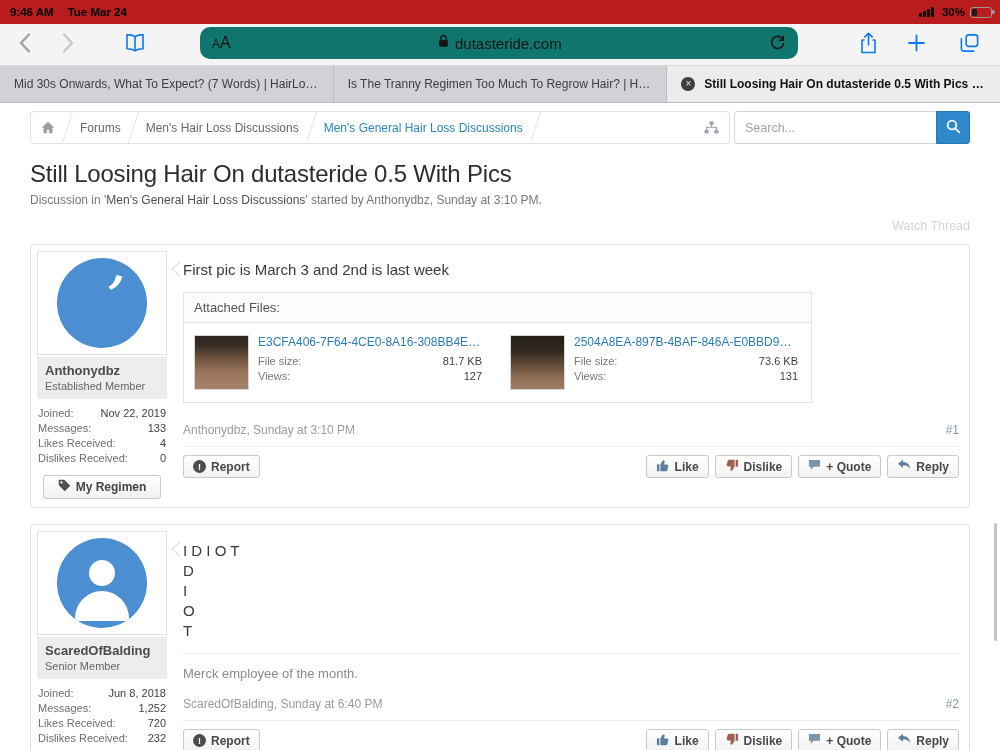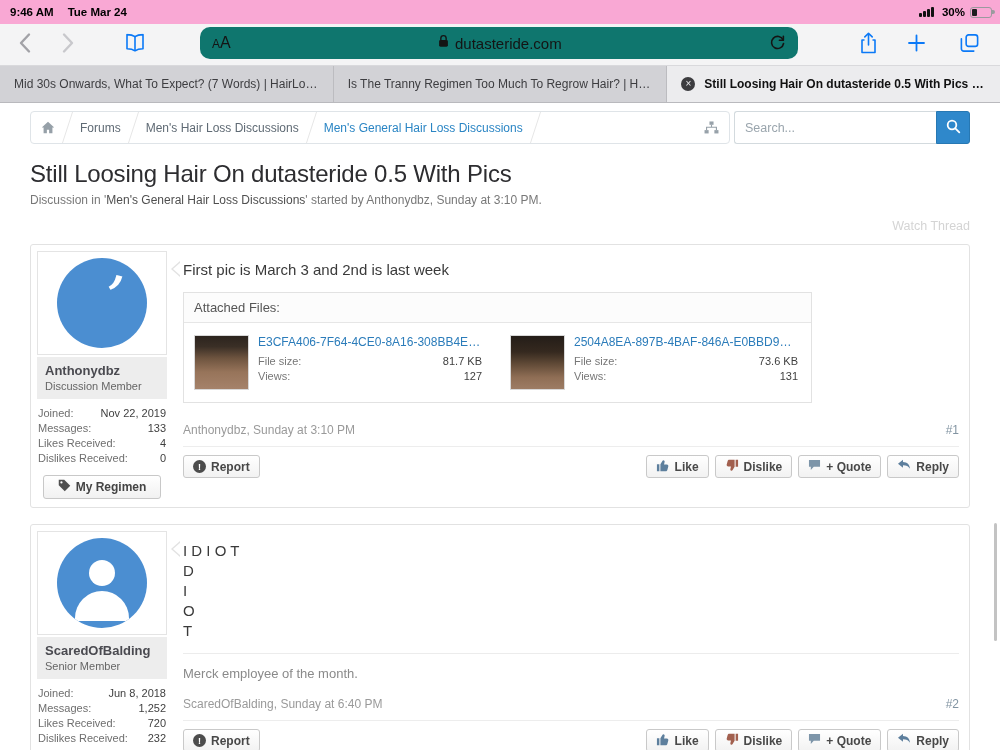--- a/index.html
+++ b/index.html
@@ -1,21 +1,21 @@
 <!DOCTYPE html>
 <html><head>
 <meta charset="utf-8">
 <style>
   *{margin:0;padding:0;box-sizing:border-box}
   html,body{background:#fff}
   body{width:1000px;height:750px;font-family:"Liberation Sans","DejaVu Sans",sans-serif;}
   .screen{position:relative;width:1000px;height:750px;background:#fff;overflow:hidden}
 
   
-  .status-bar{position:absolute;top:0;left:0;right:0;height:20px;display:flex;justify-content:space-between;align-items:center;padding:12px 8px;font-size:11.5px;font-weight:700;color:#000;background:#f9a8d4;z-index:9}
+  .status-bar{position:absolute;top:0;left:0;right:0;height:20px;display:flex;justify-content:space-between;align-items:center;padding:12px 8px;font-size:11.5px;font-weight:700;color:#000;background:#b91c1c;z-index:9}
   .sb-left{display:flex;gap:14px;padding-left:2px}
   .sb-right{display:flex;align-items:center;gap:5px}
   .signal{display:flex;align-items:flex-end;gap:1.5px;height:10px;margin-right:3px}
   .signal i{display:block;width:2.5px;background:#111;border-radius:1px}
   .signal i:nth-child(1){height:4px}.signal i:nth-child(2){height:6px}
   .signal i:nth-child(3){height:8px}.signal i:nth-child(4){height:10px}
   .battery{position:relative;width:22px;height:11px;border:1px solid #9a9a9e;border-radius:3px;padding:1px}
   .battery .fill{display:block;width:30%;height:100%;background:#1c1c1e;border-radius:1px}
   .battery .nub{position:absolute;right:-3.5px;top:2.5px;width:2.5px;height:4px;background:#9a9a9e;border-radius:0 2px 2px 0}
 
@@ -254,21 +254,21 @@
 
     <article class="post">
       <aside class="user-col">
         <div class="avatar-box">
           <div class="avatar">
               <span class="mark"></span>
             </div>
         </div>
         <div class="name-block">
           <a class="username">Anthonydbz</a>
-          <div class="usertitle">Discussion Member</div>
+          <div class="usertitle">Established Member</div>
         </div>
         <div class="stats">
           <div class="stat-row">
               <span>Joined:</span>
               <span class="sv">Nov 22, 2019</span>
             </div>
           <div class="stat-row">
               <span>Messages:</span>
               <span class="sv">133</span>
             </div>

